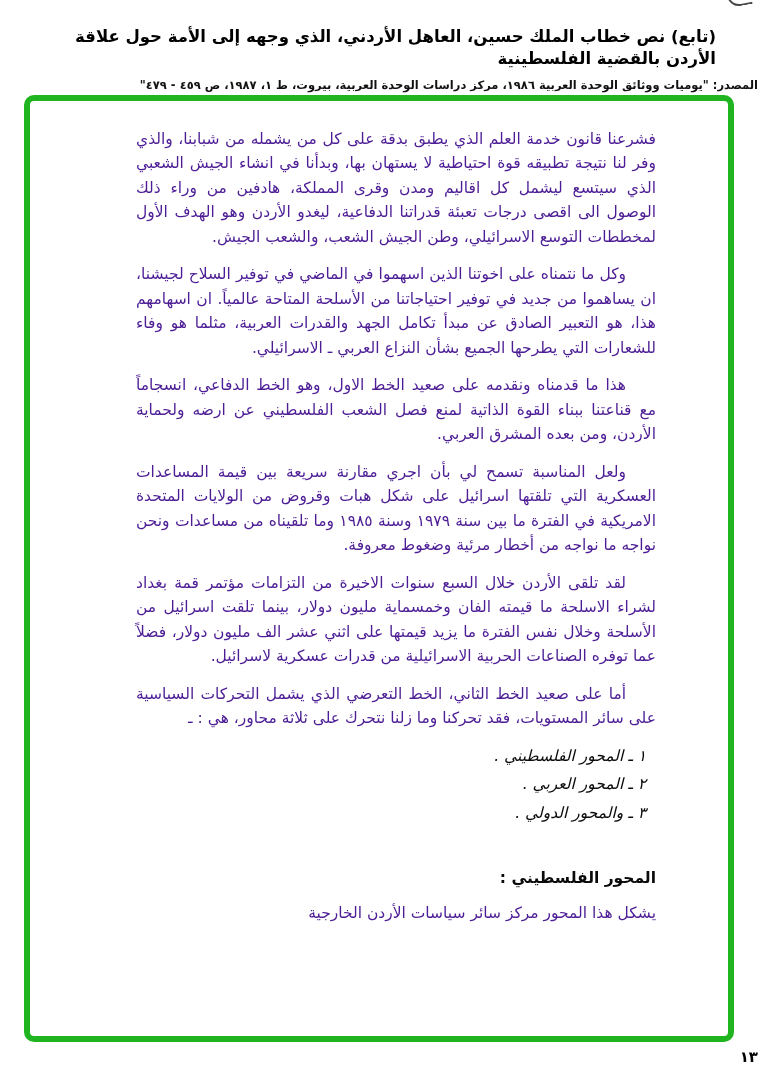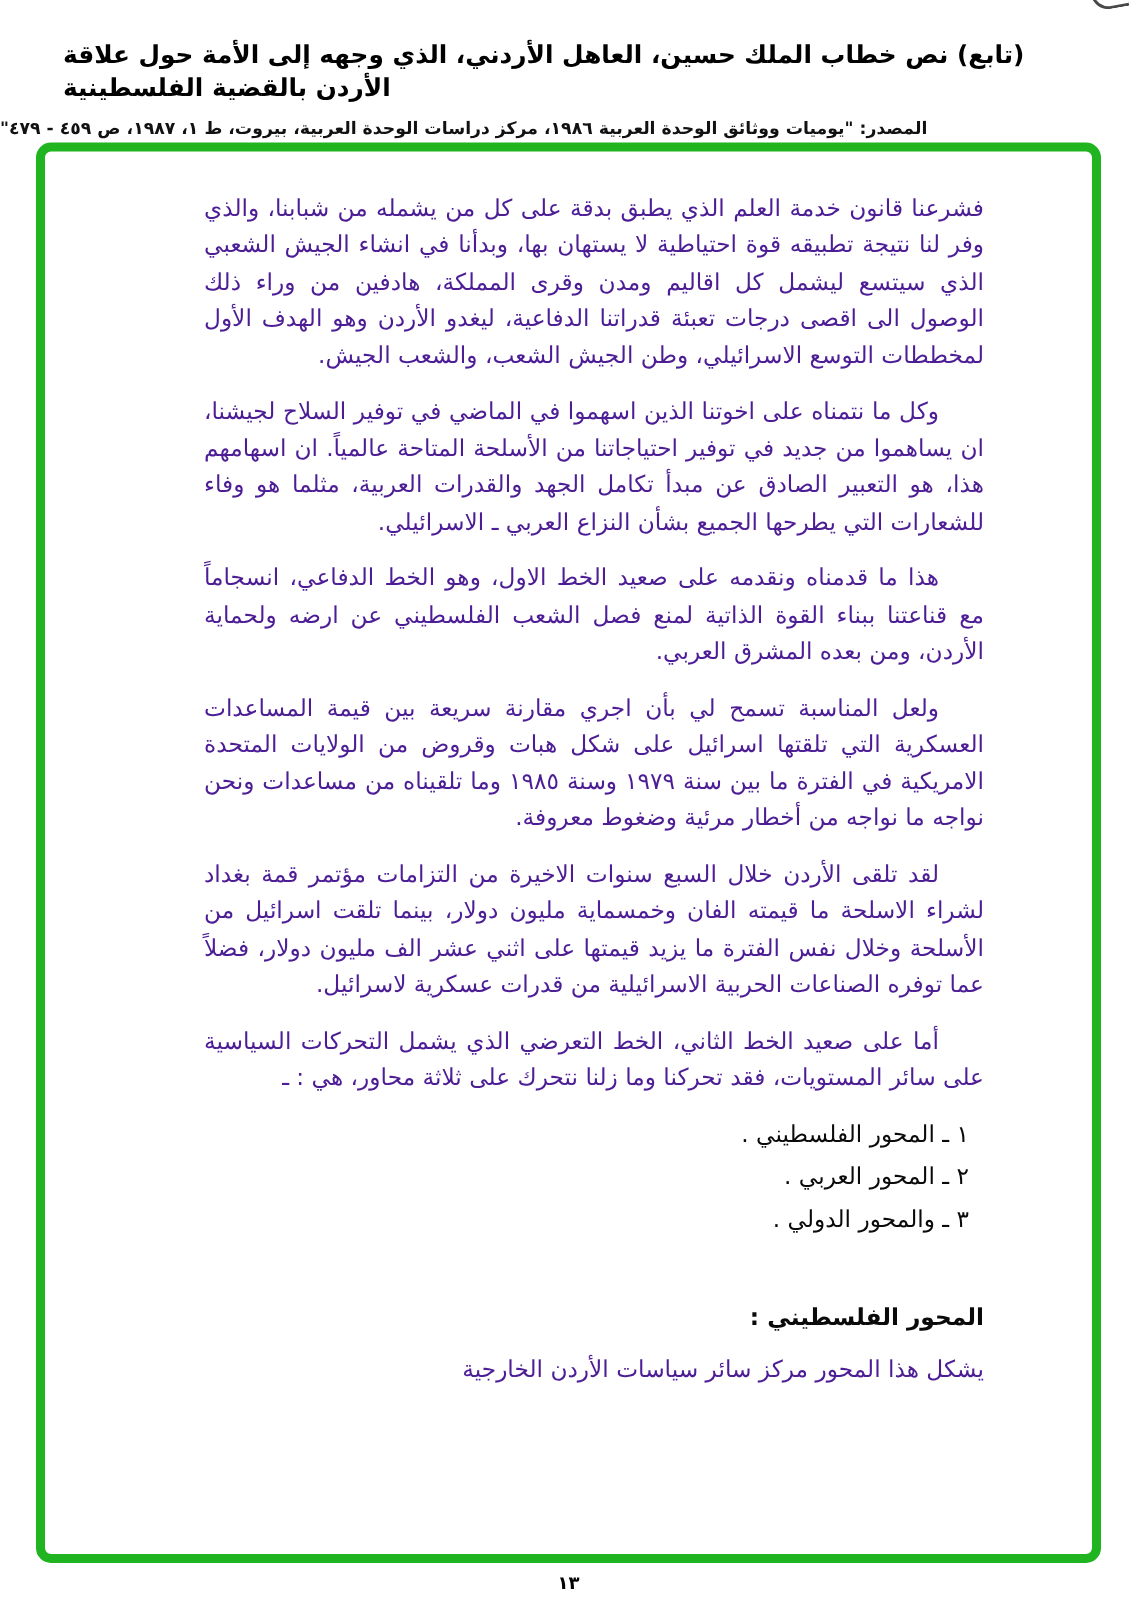--- a/index.html
+++ b/index.html
@@ -28,21 +28,21 @@
     border-right: none;
     border-radius: 0 0 0 12px;
     transform: rotate(-10deg);
     opacity: 0.85;
   }
   .header {
     position: absolute;
     top: 26px;
     left: 0;
     width: 100%;
-    text-align: left;
+    text-align: right;
     color: #000;
   }
   .doc-title {
     font-size: 16.5px;
     font-weight: bold;
     line-height: 1.35;
     padding: 0 42px;
   }
   .doc-source {
     margin-top: 7px;
@@ -73,41 +73,42 @@
   .para.no-indent {
     text-indent: 0;
   }
   .axes-list {
     margin: 2px 10px 16px 0;
     padding: 0;
     list-style: none;
     font-size: 15.5px;
     line-height: 1.58;
     color: #0a0a0a;
+    font-style: italic;
   }
   .axes-list .axis-item {
     margin-bottom: 4px;
   }
   .section-heading {
     margin-top: 44px;
     margin-bottom: 14px;
     font-size: 15.5px;
     color: #0a0a0a;
     font-weight: bold;
   }
   .closing {
     margin-bottom: 16px;
   }
   .page-number {
     position: absolute;
     top: 1048px;
     left: 0;
     width: 100%;
-    text-align: center;
-    font-size: 12px;
+    text-align: right;
+    font-size: 15px;
     font-weight: bold;
     color: #000;
   }
 </style>
 </head>
 <body>
 
 <div class="page">
 
   <div class="corner-mark"></div>

